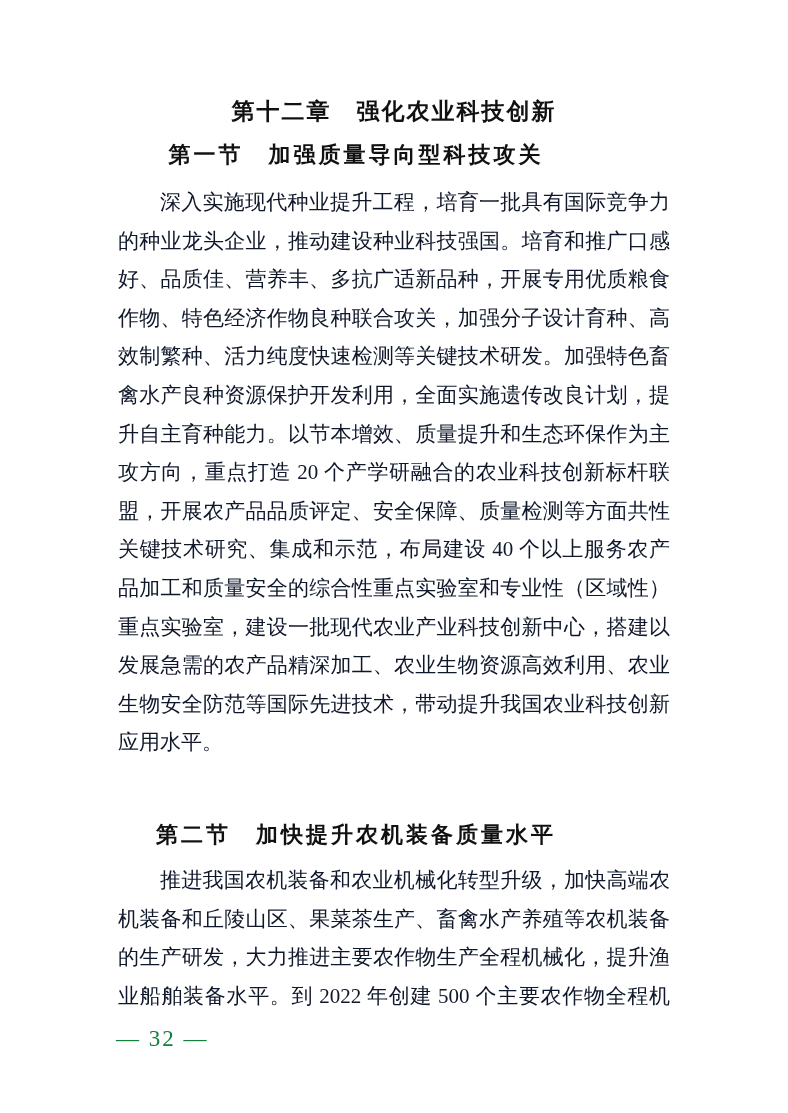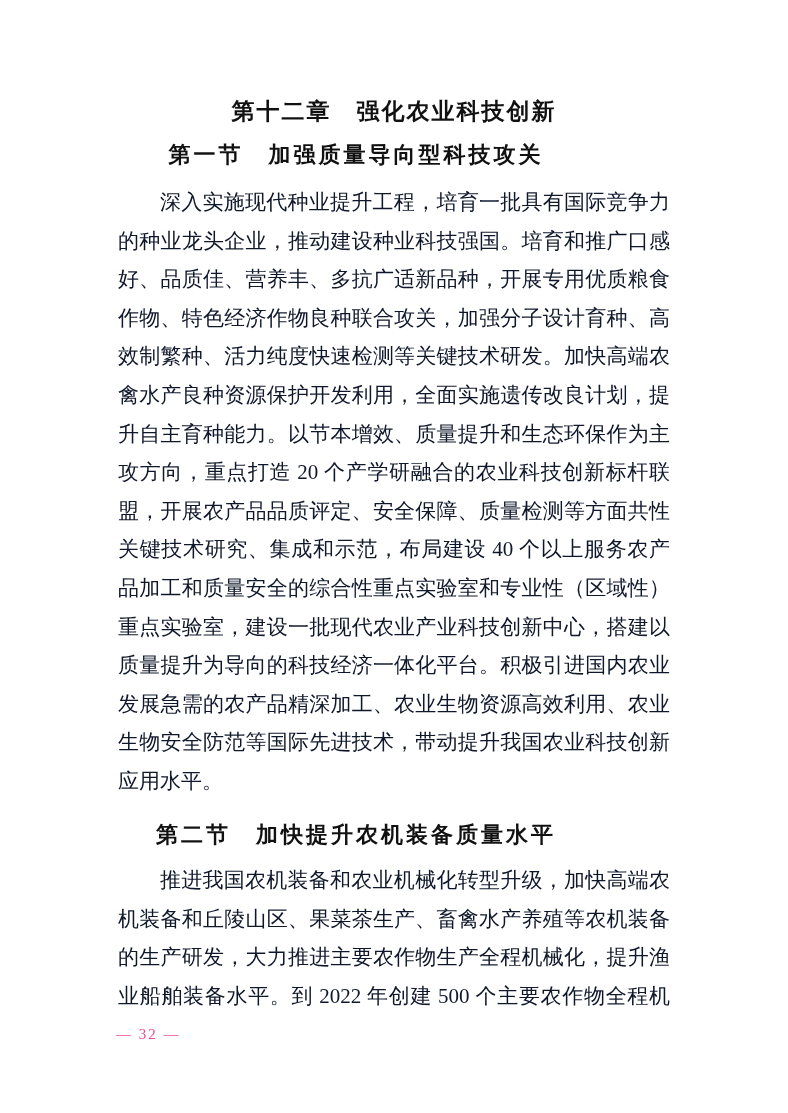--- a/index.html
+++ b/index.html
@@ -62,47 +62,46 @@
   .line.indent { text-indent: 42px; }
   .line.plain {
     text-align: center;
     text-align-last: left;
   }
   .footer {
     position: absolute;
     top: 1026px;
     left: 116px;
     font-family: "Liberation Serif", "DejaVu Serif", serif;
-    font-size: 15px;
+    font-size: 23px;
     letter-spacing: 2px;
-    color: #ec4899;
+    color: #15803d;
   }
 </style>
 </head>
 <body>
 
 <div class="page">
   <h1 class="chapter">第十二章　强化农业科技创新</h1>
 
   <h2 class="section-title s1">第一节　加强质量导向型科技攻关</h2>
 
   <div class="para p1">
       <div class="line indent">深入实施现代种业提升工程，培育一批具有国际竞争力</div>
       <div class="line">的种业龙头企业，推动建设种业科技强国。培育和推广口感</div>
       <div class="line">好、品质佳、营养丰、多抗广适新品种，开展专用优质粮食</div>
       <div class="line">作物、特色经济作物良种联合攻关，加强分子设计育种、高</div>
-      <div class="line">效制繁种、活力纯度快速检测等关键技术研发。加快高端农</div>
+      <div class="line">效制繁种、活力纯度快速检测等关键技术研发。加强特色畜</div>
       <div class="line">禽水产良种资源保护开发利用，全面实施遗传改良计划，提</div>
       <div class="line">升自主育种能力。以节本增效、质量提升和生态环保作为主</div>
       <div class="line">攻方向，重点打造 20 个产学研融合的农业科技创新标杆联</div>
       <div class="line">盟，开展农产品品质评定、安全保障、质量检测等方面共性</div>
       <div class="line">关键技术研究、集成和示范，布局建设 40 个以上服务农产</div>
       <div class="line">品加工和质量安全的综合性重点实验室和专业性（区域性）</div>
       <div class="line">重点实验室，建设一批现代农业产业科技创新中心，搭建以</div>
-      <div class="line">质量提升为导向的科技经济一体化平台。积极引进国内农业</div>
       <div class="line">发展急需的农产品精深加工、农业生物资源高效利用、农业</div>
       <div class="line">生物安全防范等国际先进技术，带动提升我国农业科技创新</div>
       <div class="line plain">应用水平。</div>
     </div>
 
   <h2 class="section-title s2">第二节　加快提升农机装备质量水平</h2>
 
   <div class="para p2">
       <div class="line indent">推进我国农机装备和农业机械化转型升级，加快高端农</div>
       <div class="line">机装备和丘陵山区、果菜茶生产、畜禽水产养殖等农机装备</div>

